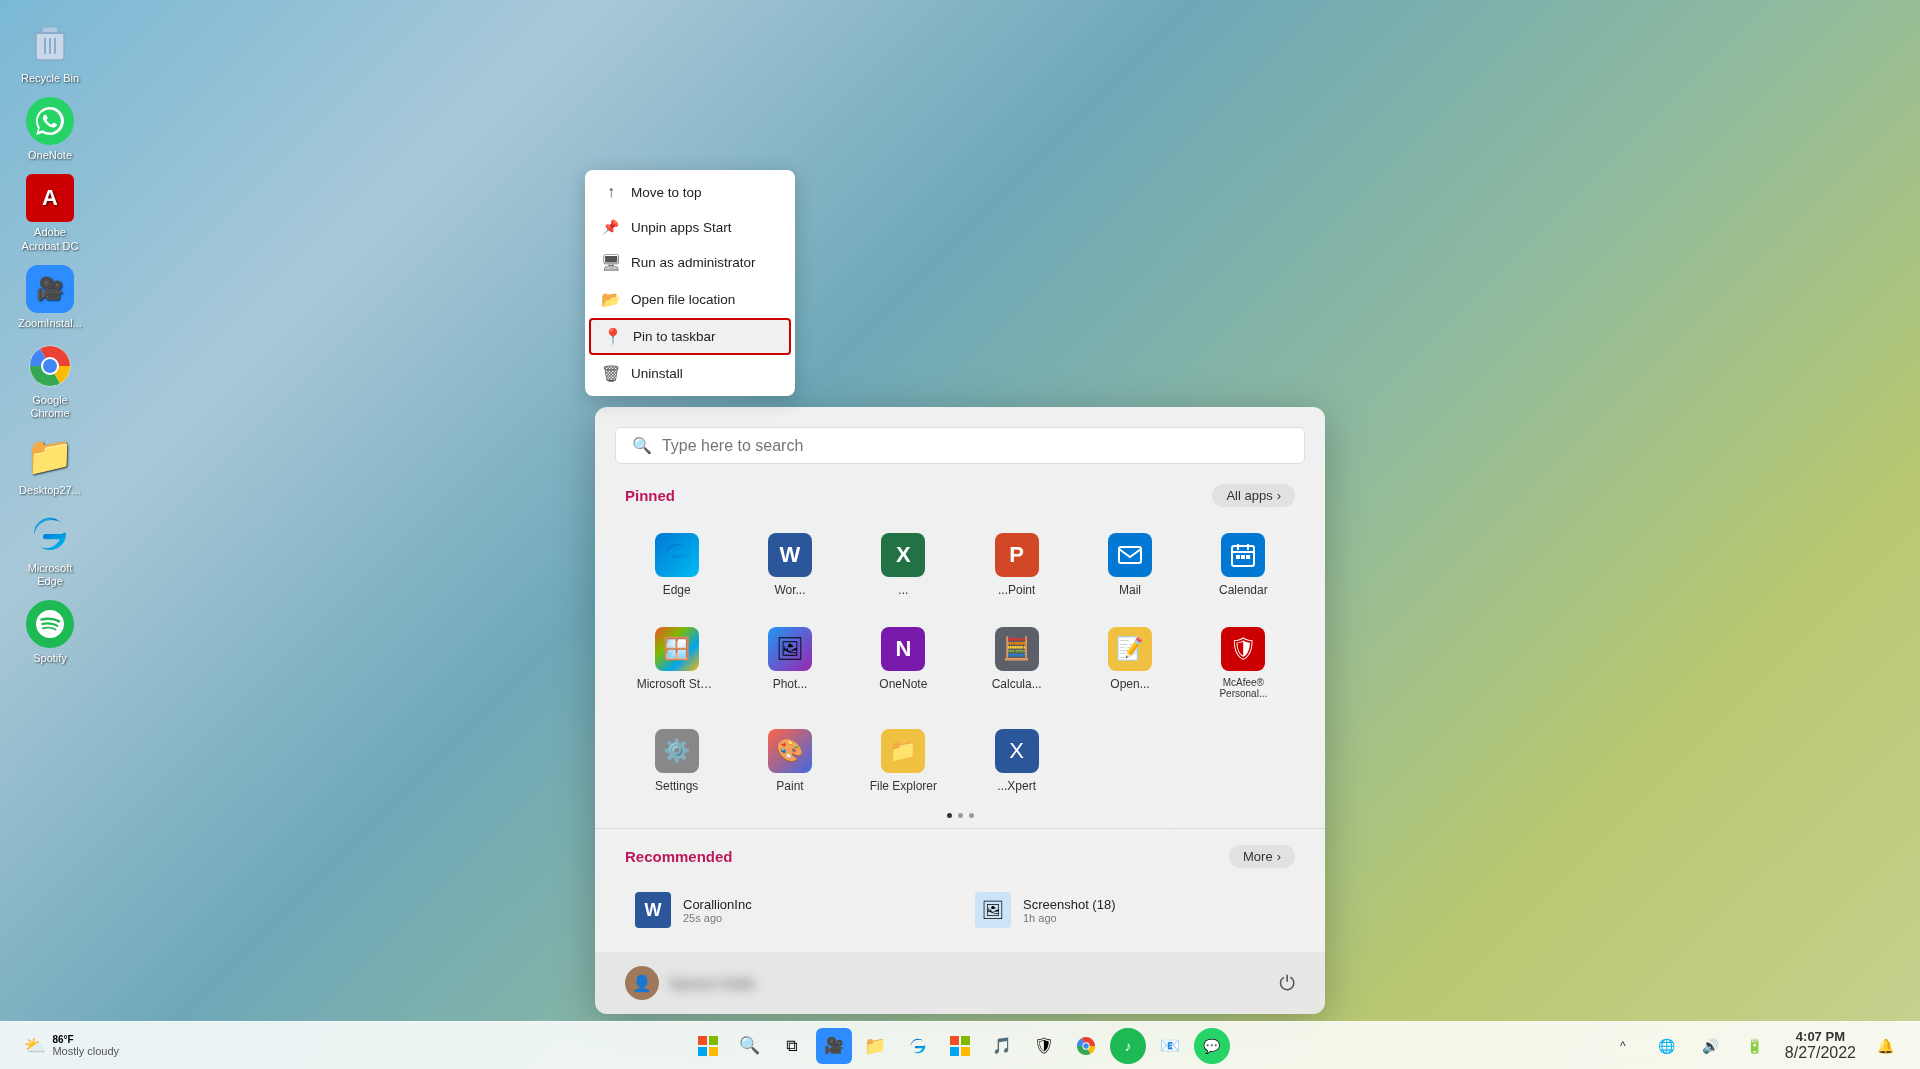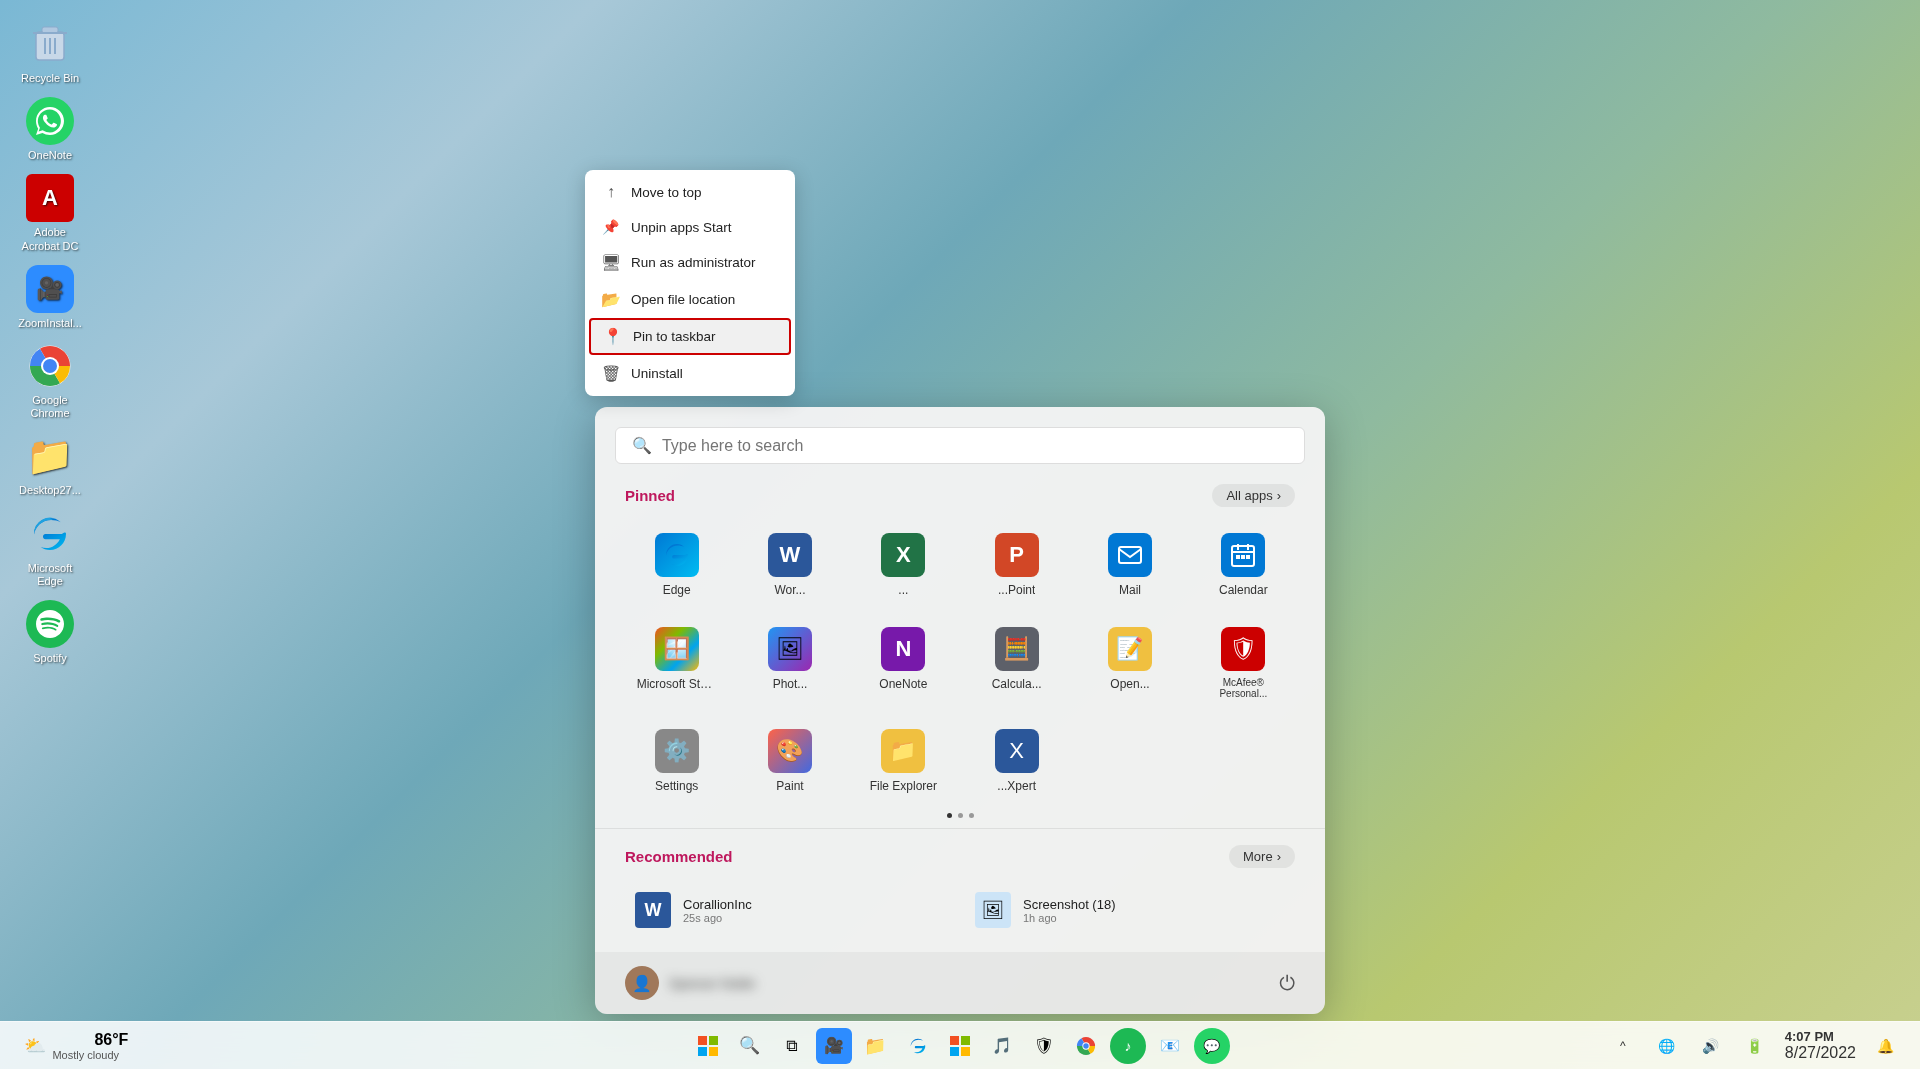--- a/index.html
+++ b/index.html
@@ -658,21 +658,21 @@
       <span>Uninstall</span>
     </div>
   </div>
 
   <div class="taskbar">
     <div class="taskbar-left">
 
       <div style="display:flex;align-items:center;gap:6px;padding:0 8px;">
         <span style="font-size:18px;">⛅</span>
         <div class="weather-area">
-          <span style="font-weight:600;font-size:16px;margin-left:42px;">86°F</span>
+          <span style="font-weight:600;font-size:10px;">86°F</span>
           <span style="font-size:11px;color:#555;">Mostly cloudy</span>
         </div>
       </div>
     </div>
 
     <div class="taskbar-center">
 
       <div class="taskbar-icon taskbar-start">
         <svg width="20" height="20" viewBox="0 0 20 20">
           <rect x="0" y="0" width="9" height="9" fill="#f25022"></rect>
@@ -735,21 +735,21 @@
       <div class="taskbar-icon" style="background:#25d366;border-radius:50%;font-size:14px;color:white;">💬</div>
     </div>
 
     <div class="taskbar-right">
 
       <div class="taskbar-icon" style="font-size:12px;">^</div>
       <div class="taskbar-icon" style="font-size:14px;">🌐</div>
       <div class="taskbar-icon" style="font-size:14px;">🔊</div>
       <div class="taskbar-icon" style="font-size:14px;">🔋</div>
 
-      <div style="display:flex;flex-direction:column;align-items:flex-start;padding:0 4px;">
+      <div style="display:flex;flex-direction:column;align-items:center;padding:0 4px;">
         <span class="taskbar-time">4:07 PM</span>
         <span class="taskbar-date">8/27/2022</span>
       </div>
 
       <div class="taskbar-icon" style="font-size:14px;">🔔</div>
     </div>
   </div>
 
 </div>
 

